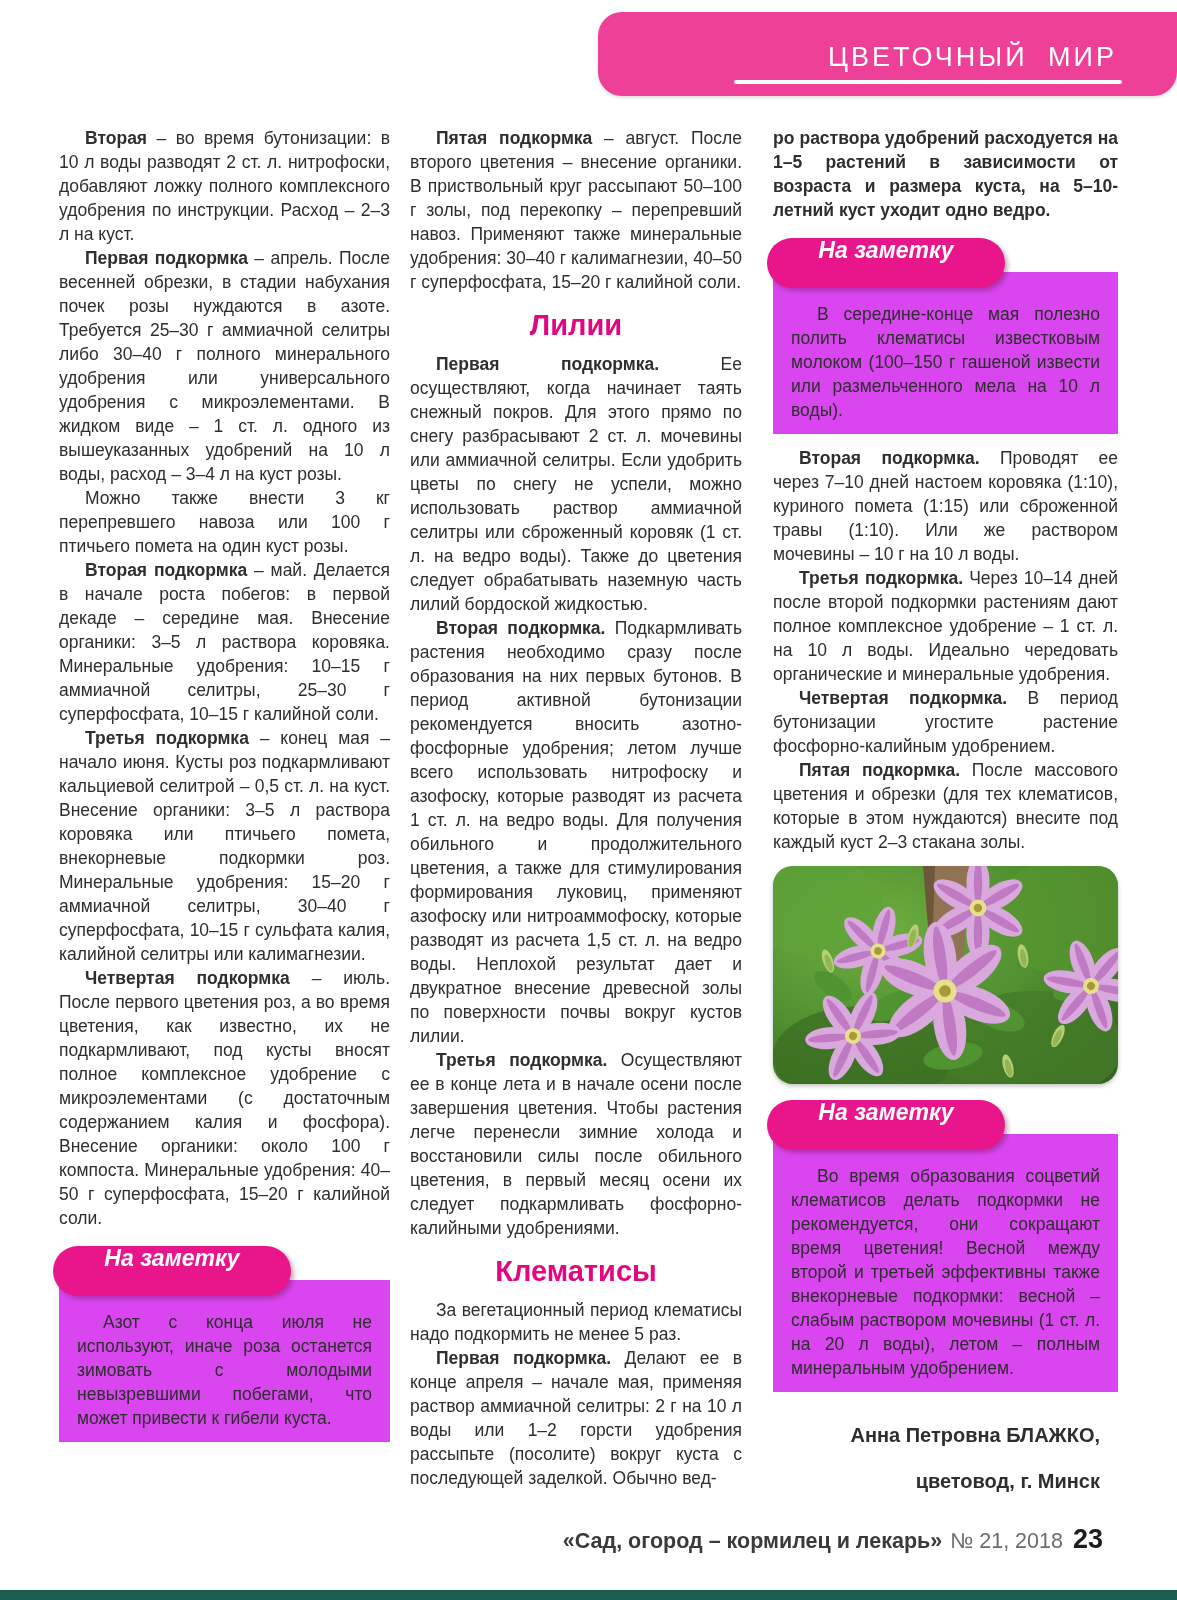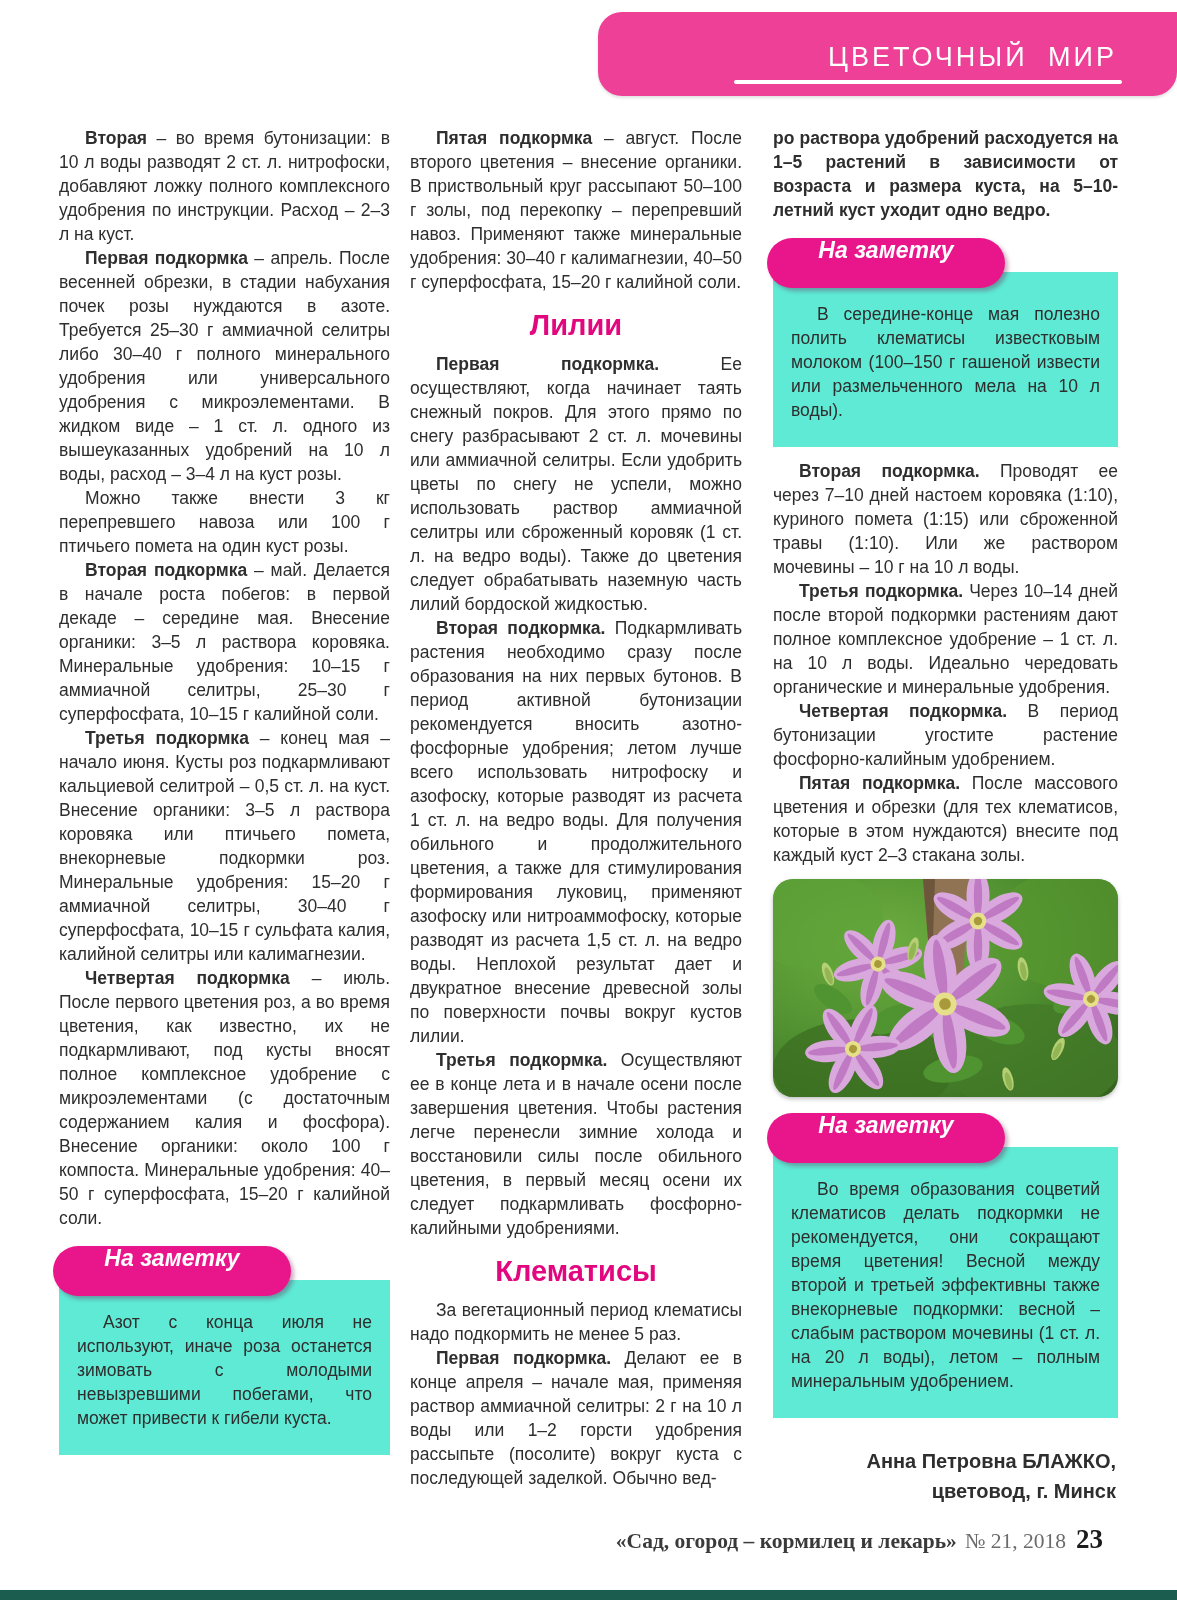--- a/index.html
+++ b/index.html
@@ -35,39 +35,39 @@
   
   .notebox{position:relative;margin:16px 0 12px;}
   .note-tab{
     position:relative;z-index:2;width:238px;height:50px;margin-left:-6px;
     background:#e9158a;border-radius:25px;
     display:flex;align-items:flex-start;justify-content:center;
     color:#ffffff;font-weight:bold;font-style:italic;font-size:23px;
     box-shadow:3px 3px 4px rgba(110,15,70,.35);
   }
   .note-body{
-    position:relative;z-index:1;background:#5eead4;margin-top:-16px;
-    padding:30px 18px 25px 18px;
+    position:relative;z-index:1;background:#d946ef;margin-top:-16px;
+    padding:30px 18px 12px 18px;
   }
   .note-body p{margin:0;text-indent:26px;}
   
   .photo{
     width:345px;height:218px;border-radius:20px;overflow:hidden;margin:12px 0 14px;
     box-shadow:0 2px 4px rgba(0,0,0,.25);
   }
   .photo svg{display:block;}
   
   .author{
     text-align:right;font-weight:bold;font-size:20px;line-height:1.5;
     margin-top:28px;padding-right:2px;
   }
-  .author p{margin:0;}
+  .author p{margin:16px;}
   
   .footer{
-    position:absolute;right:74px;top:1524px;left:0;text-align:right;white-space:nowrap;font-family:Liberation Serif, serif;
+    position:absolute;right:74px;top:1524px;left:0;text-align:right;white-space:nowrap;
   }
   .footer .journal{font-weight:bold;font-size:21.5px;color:#3a3a3a;}
   .footer .issue{font-size:21.5px;color:#6b6b6b;margin-left:8px;}
   .footer .pagenum{font-weight:bold;font-size:27px;color:#1c1c1c;margin-left:10px;}
   .bottom-bar{
     position:absolute;left:0;right:0;bottom:0;height:10px;background:#1b5e50;
   }
 </style>
 </head>
 <body>

